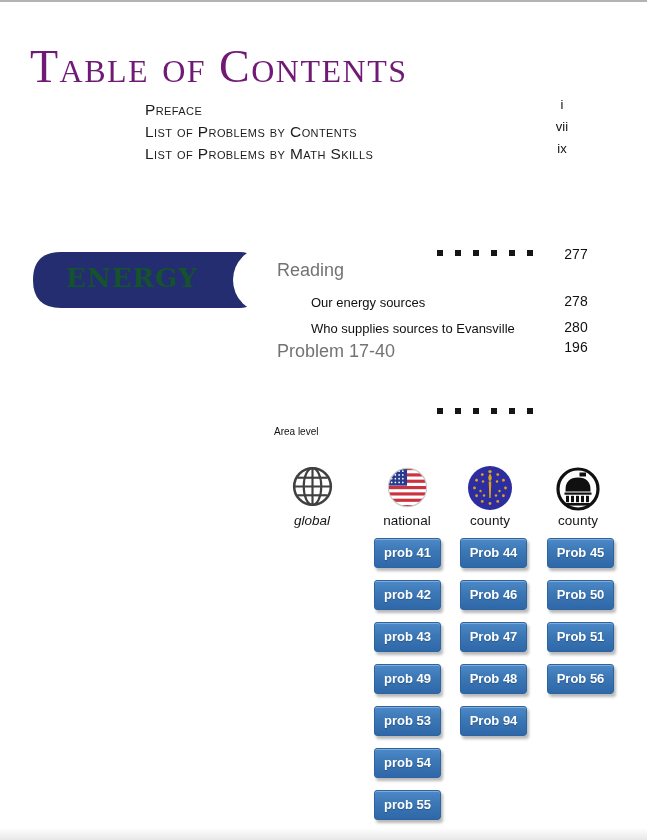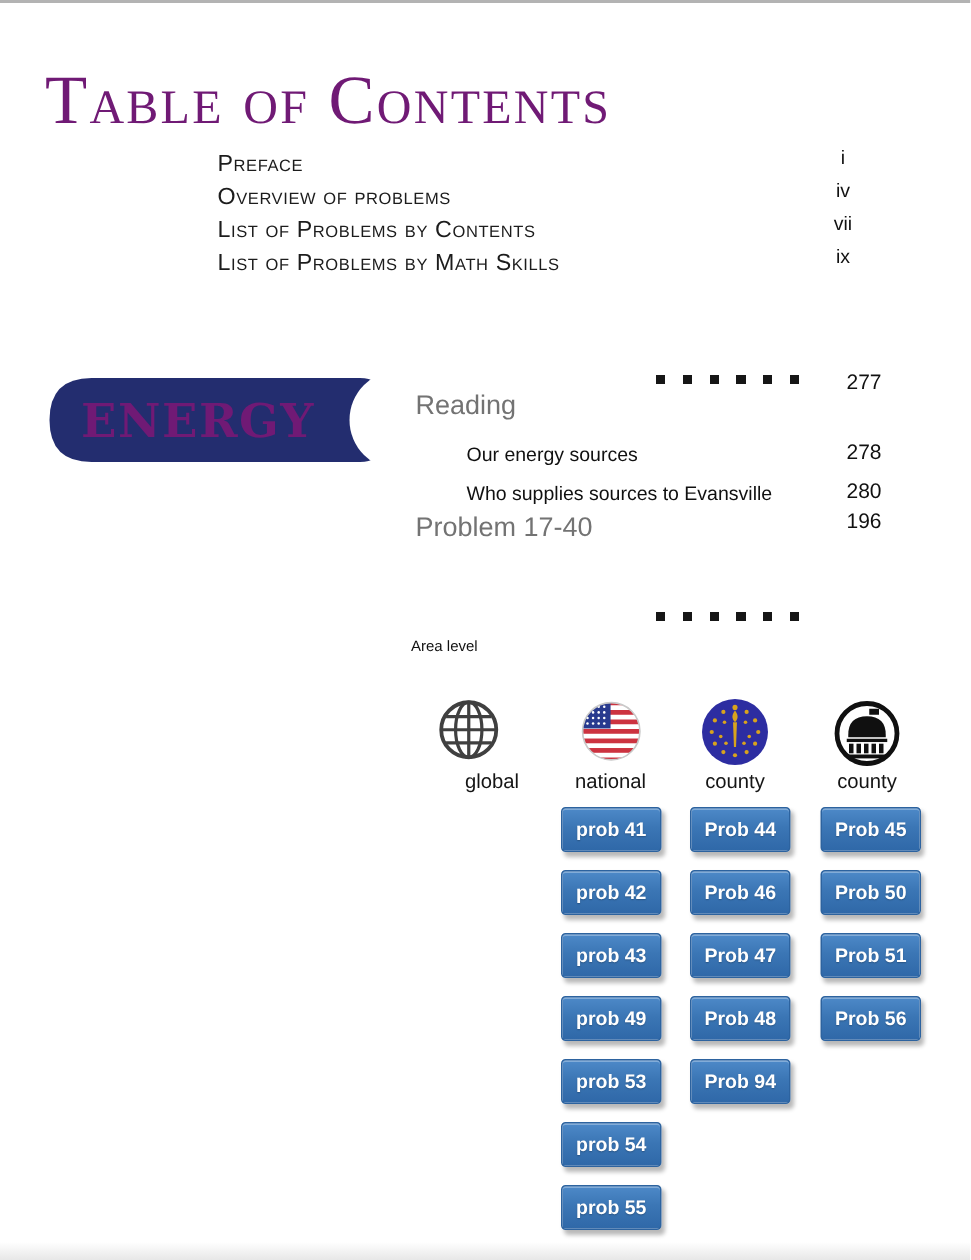--- a/index.html
+++ b/index.html
@@ -24,21 +24,21 @@
   .toc-label {
     font-variant:small-caps; font-size:15.5px; letter-spacing:0.4px; color:#1c1c1c;
     white-space:nowrap;
   }
   .toc-page { position:absolute; left:393px; top:-4px; width:48px; text-align:center; font-size:13px; color:#111; }
 
   .badge-svg { left:32px; top:251px; }
   .badge-text {
     left:36px; top:263px; width:192px; text-align:center;
     font-family:"DejaVu Serif", serif; font-weight:bold;
-    font-size:31px; color:#701a75; letter-spacing:1px; white-space:nowrap;
+    font-size:26px; color:#14532d; letter-spacing:1px; white-space:nowrap;
   }
 
   .dots {
     width:96px; height:6px;
     background-image:repeating-linear-gradient(90deg,#161616 0 6px,transparent 6px 18px);
   }
   .dots-1 { left:437px; top:250px; }
   .dots-2 { left:437px; top:408px; }
 
   .s-label-1 { font-size:18px; color:#737373; white-space:nowrap; }
@@ -68,24 +68,20 @@
 <body>
 
 <div class="abs top-line"></div>
 
 <div class="abs title">Table of Contents</div>
 
 <div class="abs toc">
   <div class="toc-row">
     <span class="toc-label">Preface</span>
     <span class="toc-page">i</span>
-  </div>
-  <div class="toc-row">
-    <span class="toc-label">Overview of problems</span>
-    <span class="toc-page">iv</span>
   </div>
   <div class="toc-row">
     <span class="toc-label">List of Problems by Contents</span>
     <span class="toc-page">vii</span>
   </div>
   <div class="toc-row">
     <span class="toc-label">List of Problems by Math Skills</span>
     <span class="toc-page">ix</span>
   </div>
 </div>
@@ -204,21 +200,21 @@
       <rect x="11" y="29.8" width="3" height="6.4"></rect>
       <rect x="16" y="29.8" width="3" height="6.4"></rect>
       <rect x="21" y="29.8" width="3" height="6.4"></rect>
       <rect x="26" y="29.8" width="3" height="6.4"></rect>
       <rect x="31" y="29.8" width="3" height="6.4"></rect>
       <rect x="9.5" y="37" width="27" height="2.6"></rect>
     </g>
   </svg>
 </div>
 
-<div class="abs level-label" style="left:288px;">global</div>
+<div class="abs level-label" style="left:272px;font-style:italic;">global</div>
 <div class="abs level-label" style="left:367px;">national</div>
 <div class="abs level-label" style="left:450px;">county</div>
 <div class="abs level-label" style="left:538px;">county</div>
 
 <div class="abs btn-col" style="left:374px;">
   <div class="prob-btn">prob 41</div>
   <div class="prob-btn">prob 42</div>
   <div class="prob-btn">prob 43</div>
   <div class="prob-btn">prob 49</div>
   <div class="prob-btn">prob 53</div>

